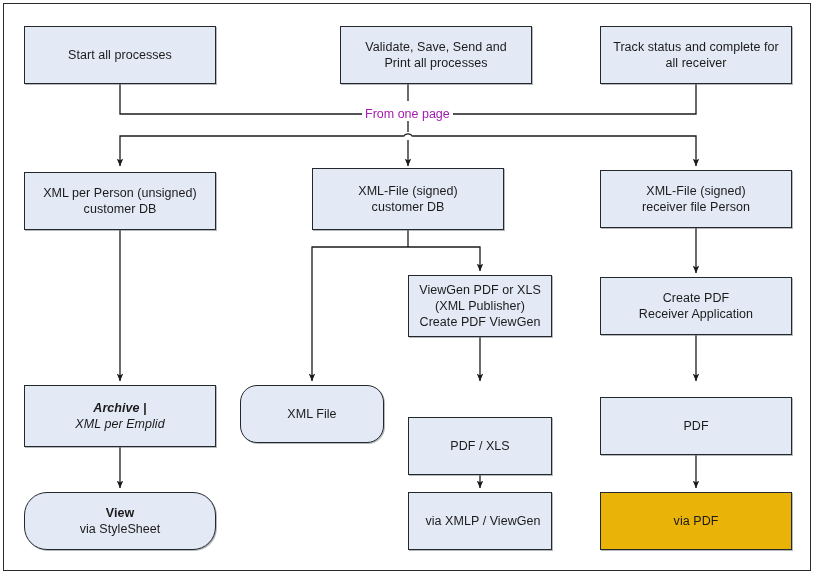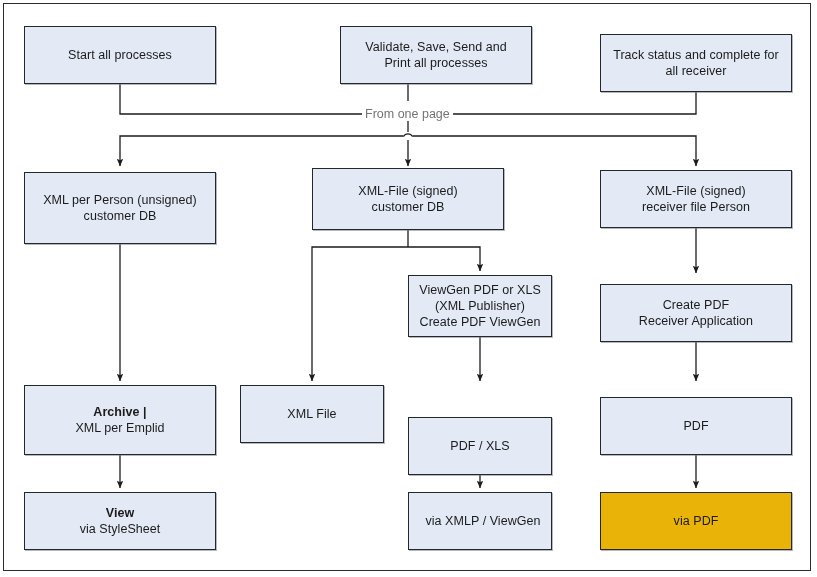--- a/index.html
+++ b/index.html
@@ -57,21 +57,21 @@
     display: block;
     width: 100%;
   }
   .node .line-b {
     font-weight: bold;
   }
   .edge-label {
     position: absolute;
     font-size: 12.5px;
     line-height: 14px;
-    color: #737373;
+    color: #a21caf;
     background: #ffffff;
     padding: 0 3px;
     white-space: nowrap;
     font-family: "Liberation Sans", sans-serif;
   }
 </style>
 </head>
 <body>
 
 <div id="diagram-root">
@@ -115,51 +115,51 @@
   </svg>
 
   <div class="edge-label" id="edge-label-0" style="left: 362px; top: 107px;">From one page</div>
 
   <div class="node" id="node-0" style="left: 24px; top: 26px; width: 192px; height: 58px; background: rgb(227, 234, 246); border-color: rgb(35, 40, 45);">
       <span class="label"><span>Start all processes</span></span>
     </div>
   <div class="node" id="node-1" style="left: 312px; top: 26px; width: 192px; height: 58px; background: rgb(227, 234, 246); border-color: rgb(35, 40, 45); margin-left: 28px;">
       <span class="label"><span>Validate, Save, Send and</span><br><span>Print all processes</span></span>
     </div>
-  <div class="node" id="node-2" style="left: 600px; top: 26px; width: 192px; height: 58px; background: rgb(227, 234, 246); border-color: rgb(35, 40, 45); margin-top: 8px;">
+  <div class="node" id="node-2" style="left: 600px; top: 26px; width: 192px; height: 58px; background: rgb(227, 234, 246); border-color: rgb(35, 40, 45);">
       <span class="label"><span>Track status and complete for</span><br><span>all receiver</span></span>
     </div>
-  <div class="node" id="node-3" style="left: 24px; top: 172px; width: 192px; height: 72px; background: rgb(227, 234, 246); border-color: rgb(35, 40, 45);">
+  <div class="node" id="node-3" style="left: 24px; top: 172px; width: 192px; height: 58px; background: rgb(227, 234, 246); border-color: rgb(35, 40, 45);">
       <span class="label"><span>XML per Person (unsigned)</span><br><span>customer DB</span></span>
     </div>
   <div class="node" id="node-4" style="left: 312px; top: 168px; width: 192px; height: 62px; background: rgb(227, 234, 246); border-color: rgb(35, 40, 45);">
       <span class="label"><span>XML-File (signed)</span><br><span>customer DB</span><br></span>
     </div>
   <div class="node" id="node-5" style="left: 600px; top: 170px; width: 192px; height: 58px; background: rgb(227, 234, 246); border-color: rgb(35, 40, 45);">
       <span class="label"><span>XML-File (signed)</span><br><span>receiver file Person</span></span>
     </div>
   <div class="node" id="node-6" style="left: 408px; top: 275px; width: 144px; height: 62px; background: rgb(227, 234, 246); border-color: rgb(35, 40, 45);">
       <span class="label"><span>ViewGen PDF or XLS</span><br><span>(XML Publisher)</span><br><span>Create PDF ViewGen</span></span>
     </div>
-  <div class="node" id="node-7" style="left: 600px; top: 277px; width: 192px; height: 58px; background: rgb(227, 234, 246); border-color: rgb(35, 40, 45); margin-top: 7px;">
+  <div class="node" id="node-7" style="left: 600px; top: 277px; width: 192px; height: 58px; background: rgb(227, 234, 246); border-color: rgb(35, 40, 45);">
       <span class="label"><span>Create PDF</span><br><span>Receiver Application</span></span>
     </div>
-  <div class="node" id="node-8" style="left: 24px; top: 385px; width: 192px; height: 70px; background: rgb(227, 234, 246); border-color: rgb(35, 40, 45);">
+  <div class="node" id="node-8" style="left: 24px; top: 385px; width: 192px; height: 62px; background: rgb(227, 234, 246); border-color: rgb(35, 40, 45); font-style: italic;">
       <span class="label"><span class="line-b">Archive |</span><br><span>XML per Emplid</span></span>
     </div>
-  <div class="node" id="node-9" style="left: 240px; top: 385px; width: 144px; height: 58px; background: rgb(227, 234, 246); border-color: rgb(35, 40, 45);">
+  <div class="node" id="node-9" style="left: 240px; top: 385px; width: 144px; height: 58px; background: rgb(227, 234, 246); border-color: rgb(35, 40, 45); border-radius: 17px;">
       <span class="label"><span>XML File</span></span>
     </div>
   <div class="node" id="node-10" style="left: 408px; top: 385px; width: 144px; height: 58px; background: rgb(227, 234, 246); border-color: rgb(35, 40, 45); margin-top: 32px;">
       <span class="label"><span>PDF / XLS</span></span>
     </div>
   <div class="node" id="node-11" style="left: 600px; top: 385px; width: 192px; height: 58px; background: rgb(227, 234, 246); border-color: rgb(35, 40, 45); margin-top: 12px;">
       <span class="label"><span>PDF</span></span>
     </div>
-  <div class="node" id="node-12" style="left: 24px; top: 492px; width: 192px; height: 58px; background: rgb(227, 234, 246); border-color: rgb(35, 40, 45);">
+  <div class="node" id="node-12" style="left: 24px; top: 492px; width: 192px; height: 58px; background: rgb(227, 234, 246); border-color: rgb(35, 40, 45); border-radius: 23px;">
       <span class="label"><span class="line-b">View</span><br><span>via StyleSheet</span></span>
     </div>
   <div class="node" id="node-13" style="left: 408px; top: 492px; width: 144px; height: 58px; background: rgb(227, 234, 246); border-color: rgb(35, 40, 45); padding-left: 10px;">
       <span class="label"><span>via XMLP / ViewGen</span></span>
     </div>
   <div class="node" id="node-14" style="left: 600px; top: 492px; width: 192px; height: 58px; background: #eab308; border-color: rgb(35, 40, 45);">
       <span class="label"><span>via PDF</span></span>
     </div>
 
 </div>

